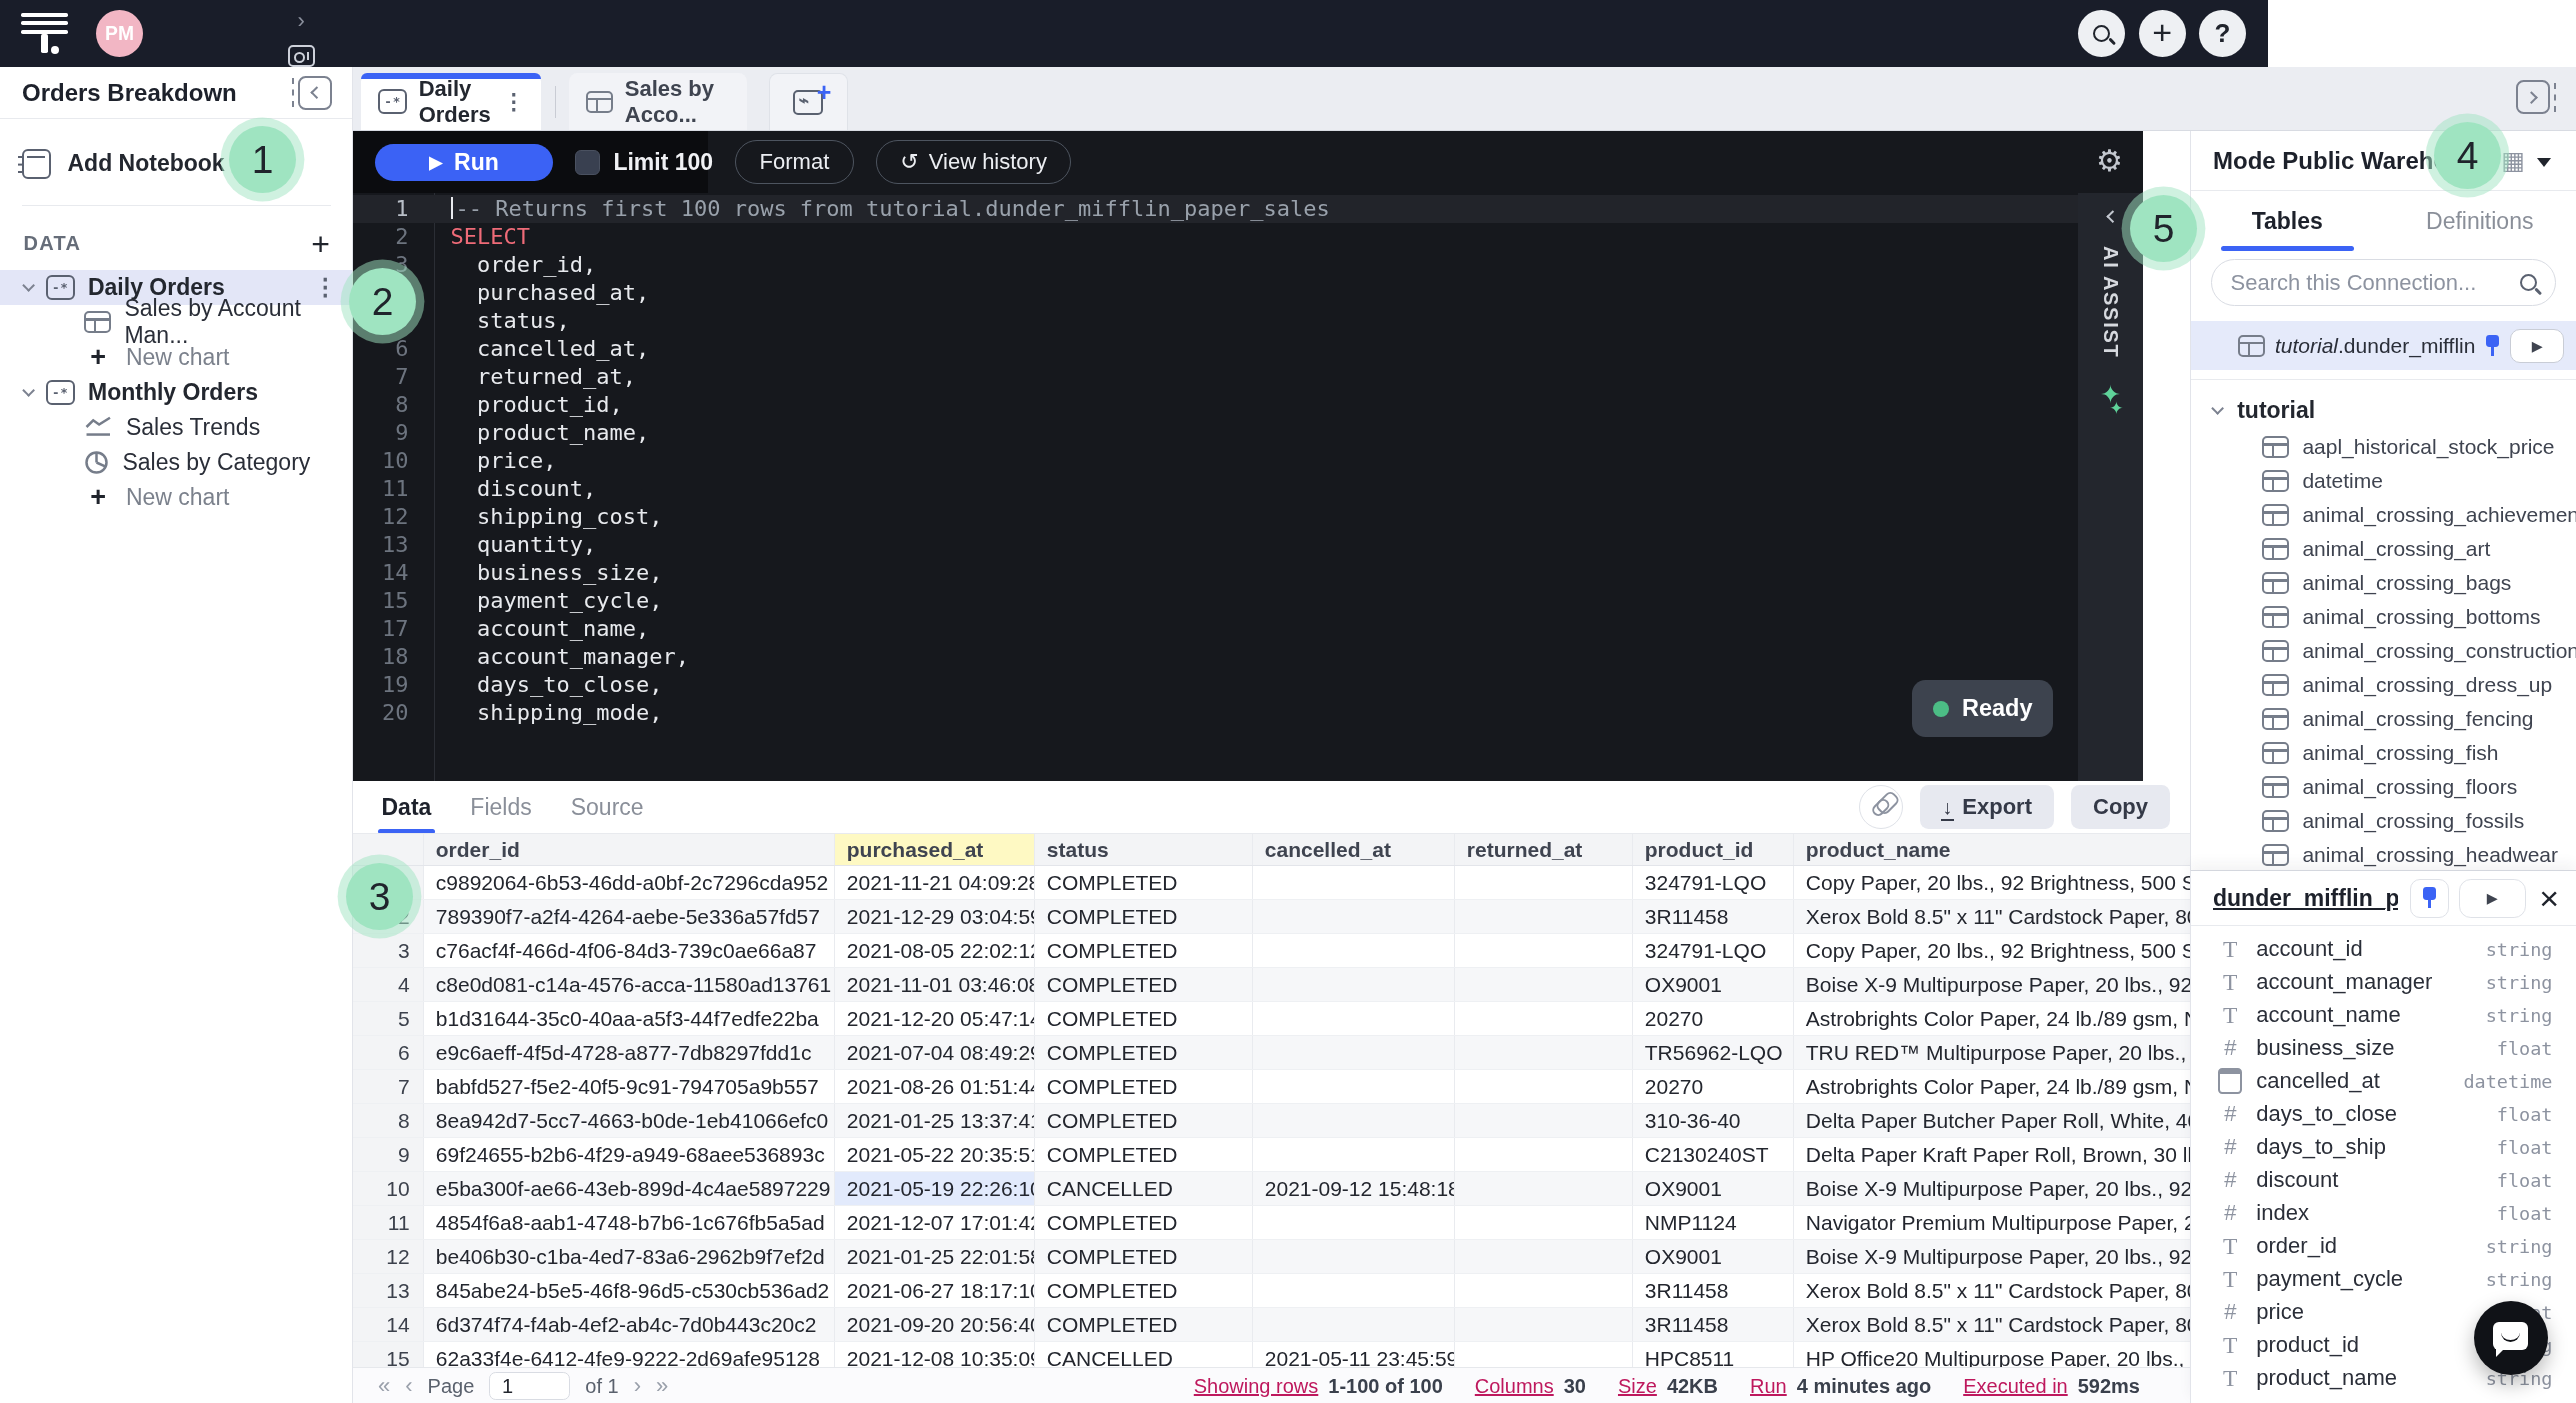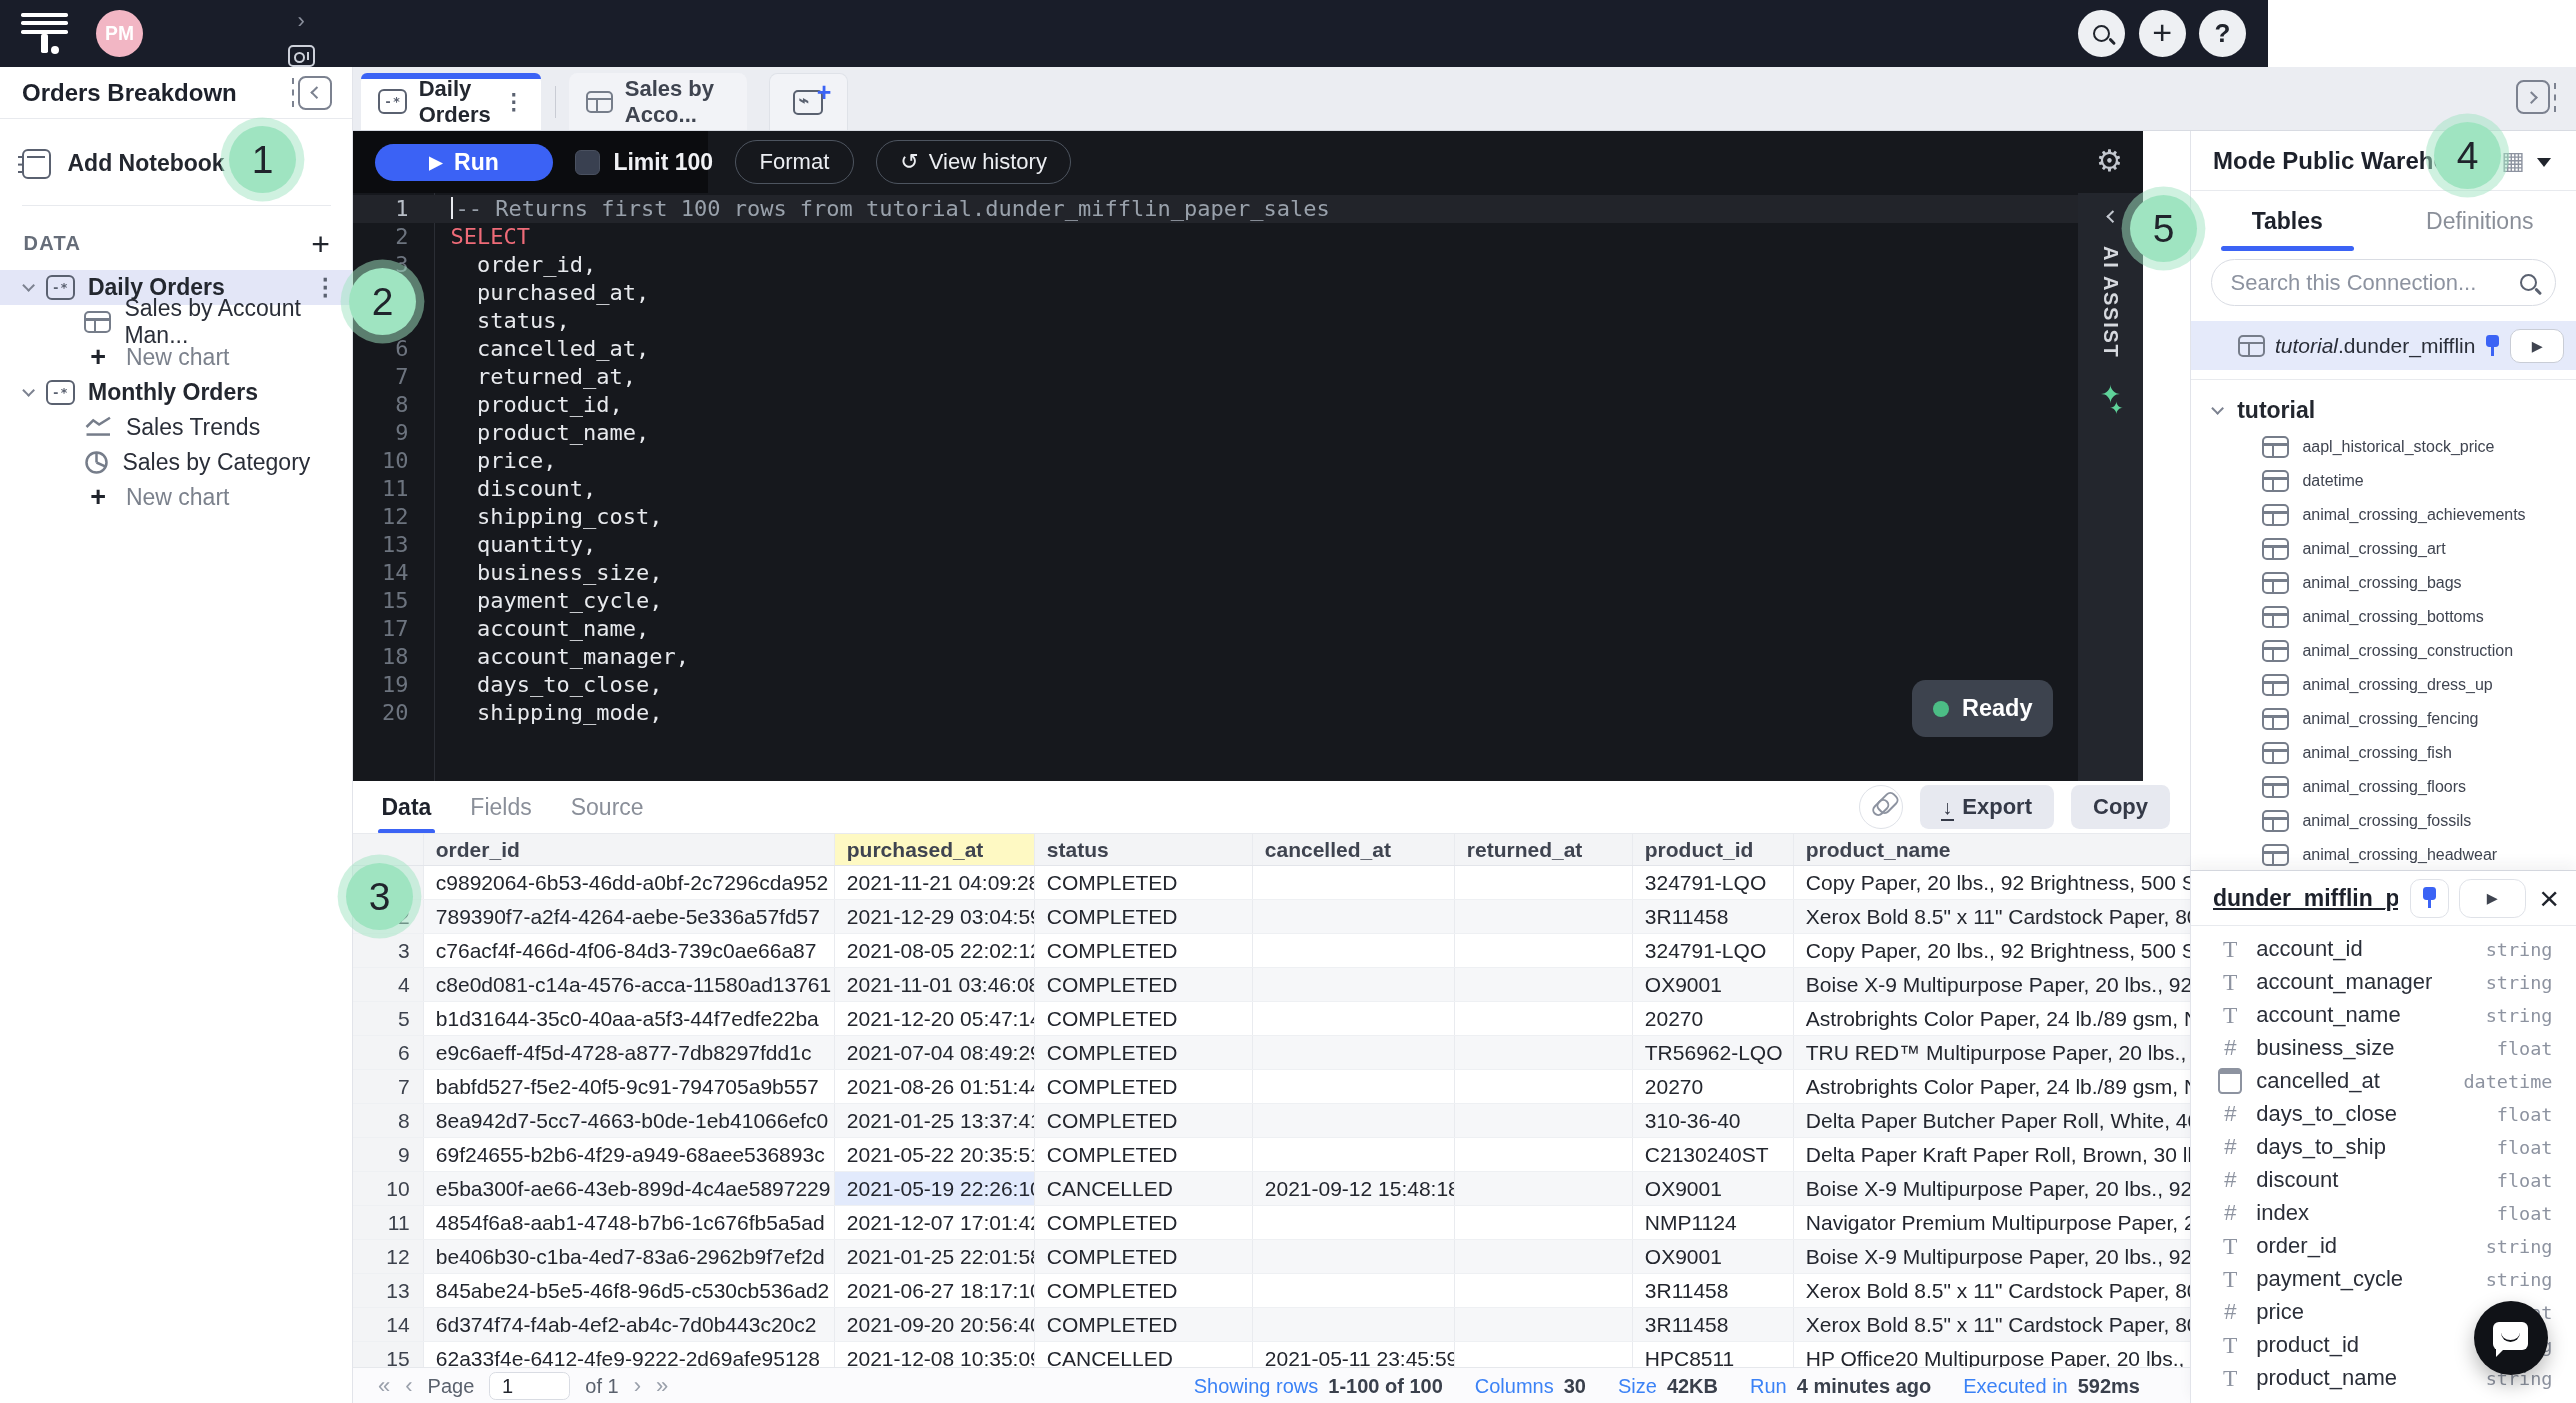--- a/index.html
+++ b/index.html
@@ -170,21 +170,21 @@
   .gr-row .c-num { background:#f3f4f6; color:#3c414c; }
   .gr-row .c-pat.cell-selected { background:#e2eafc; }
   .statusbar { position:absolute; left:0; bottom:0; right:0; height:37px; background:#fbfbfd;
     border-top:0.8px solid #e6e8ec; display:flex; align-items:center; padding:0 50px 0 25px; font-size:20px; }
   .pager { display:flex; align-items:center; gap:15px; color:#9aa0ab; font-size:22px; }
   .pager .plabel { color:#5a616d; font-size:20px; }
   .page-input { width:81px; height:28.5px; background:#fff; border:0.8px solid #d9dce3; border-radius:6.7px;
     display:flex; align-items:center; padding-left:11.8px; color:#23262e; font-size:20px; }
   .stats { margin-left:auto; display:flex; gap:32px; }
   .stat { display:flex; gap:10px; align-items:center; }
-  .stat .sl { color:#3b82f6; }
+  .stat .sl { color:#be185d;text-decoration:underline; }
   .stat .sv { color:#3a404c; font-weight:600; }
 
   
   .rightpanel { position:absolute; left:2190px; top:131px; width:386px; height:739px; background:#fff;
     border-left:0.8px solid #e2e4ea; overflow:hidden; }
   .rp-header { height:60px; display:flex; align-items:center; padding:0 22px; gap:11.8px; border-bottom:0.8px solid #e8eaee; }
   .rp-title { font-size:24px; font-weight:bold; color:#1d212b; white-space:nowrap; }
   .ic-building { color:#8d93a0; font-size:25px; }
   .caret-dn { width:0; height:0; border-left:7.6px solid transparent; border-right:7.6px solid transparent;
     border-top:9.2px solid #20242c; margin-top:3.4px; }
@@ -203,21 +203,21 @@
   .rp-pinned .nm i { font-style:italic; }
   .pin { width:15px; height:22px; position:relative; flex:0 0 auto; }
   .pin::before { content:""; position:absolute; left:0.8px; top:0; width:13.4px; height:12.6px; background:#3b63f5; border-radius:3.4px; }
   .pin::after { content:""; position:absolute; left:5.9px; top:12.6px; width:3.4px; height:8.4px; background:#3b63f5; }
   .play-pill { width:54px; height:34px; border:1.7px solid #c9cdd6; background:#fff; border-radius:10px;
     display:flex; align-items:center; justify-content:center; color:#3f4450; font-size:14.3px; flex:0 0 auto; margin-left:auto; }
   .rp-divider { border-top:0.8px solid #e8eaee; margin-top:8.4px; }
   .rp-schema { padding:17px 22px 6.7px; display:flex; align-items:center; gap:15px; font-size:23px; font-weight:bold; color:#23272f; }
   .rp-tables { list-style:none; }
   .rp-tables li { height:34px; display:flex; align-items:center; padding-left:71px; gap:13.4px;
-    font-size:16px; color:#3f4450; white-space:nowrap; overflow:hidden; }
+    font-size:21px; color:#3f4450; white-space:nowrap; overflow:hidden; }
 
   
   .detailpanel { position:absolute; left:2190px; top:870px; width:386px; height:534px; background:#fff;
     border-left:0.8px solid #e2e4ea; border-top:0.8px solid #d4d7de; box-shadow:0 -6.7px 11.8px rgba(40,44,60,0.05); overflow:hidden; }
   .dp-header { height:54px; display:flex; align-items:center; padding:0 17px 0 22px; gap:10px; }
   .dp-title { font-size:23px; font-weight:bold; color:#1d212b; text-decoration:underline; white-space:nowrap;
     overflow:hidden; max-width:185px; }
   .icon-btn { width:39px; height:39px; border:1.7px solid #dfe2e8; border-radius:10px; background:#fff;
     display:flex; align-items:center; justify-content:center; flex:0 0 auto; }
   .icon-btn.wide { width:67px; border-radius:11.8px; color:#3f4450; font-size:14.3px; }

